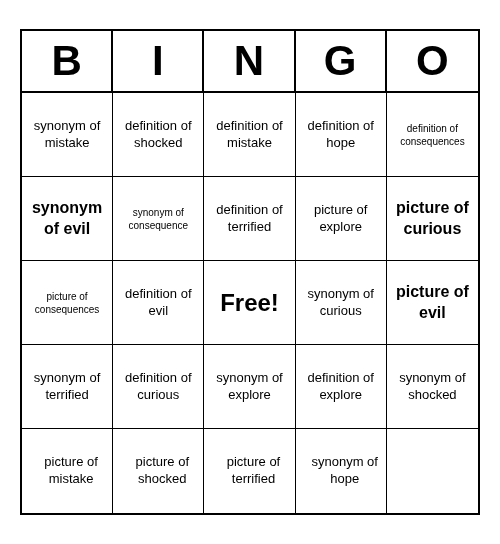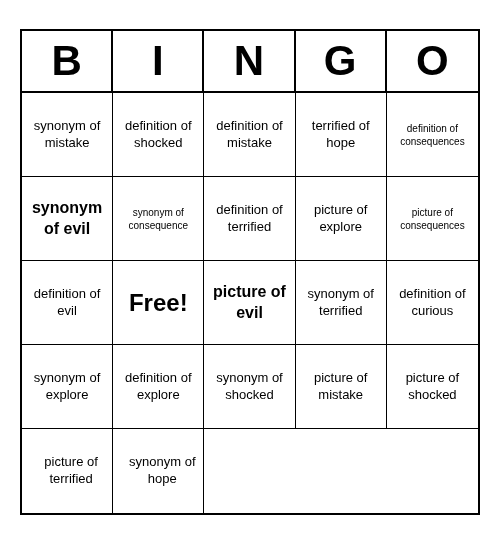--- a/index.html
+++ b/index.html
@@ -75,29 +75,31 @@
   <div class="bingo-header-cell">B</div>
       <div class="bingo-header-cell">I</div>
       <div class="bingo-header-cell">N</div>
       <div class="bingo-header-cell">G</div>
       <div class="bingo-header-cell">O</div>
     </div>
   <div class="bingo-grid">
   <div class="bingo-cell">synonym of mistake</div>
       <div class="bingo-cell">definition of shocked</div>
       <div class="bingo-cell">definition of mistake</div>
-      <div class="bingo-cell">terrified of hope</div>
+      <div class="bingo-cell">definition of hope</div>
       <div class="bingo-cell small-text">definition of consequences</div>
       <div class="bingo-cell large-text">synonym of evil</div>
       <div class="bingo-cell small-text">synonym of consequence</div>
       <div class="bingo-cell">definition of terrified</div>
       <div class="bingo-cell">picture of explore</div>
+      <div class="bingo-cell large-text">picture of curious</div>
       <div class="bingo-cell small-text">picture of consequences</div>
       <div class="bingo-cell">definition of evil</div>
       <div class="bingo-cell free">Free!</div>
+      <div class="bingo-cell">synonym of curious</div>
       <div class="bingo-cell large-text">picture of evil</div>
       <div class="bingo-cell">synonym of terrified</div>
       <div class="bingo-cell">definition of curious</div>
       <div class="bingo-cell">synonym of explore</div>
       <div class="bingo-cell">definition of explore</div>
       <div class="bingo-cell">synonym of shocked</div>
       <div class="bingo-cell">picture of mistake</div>
       <div class="bingo-cell">picture of shocked</div>
       <div class="bingo-cell">picture of terrified</div>
       <div class="bingo-cell">synonym of hope</div>

